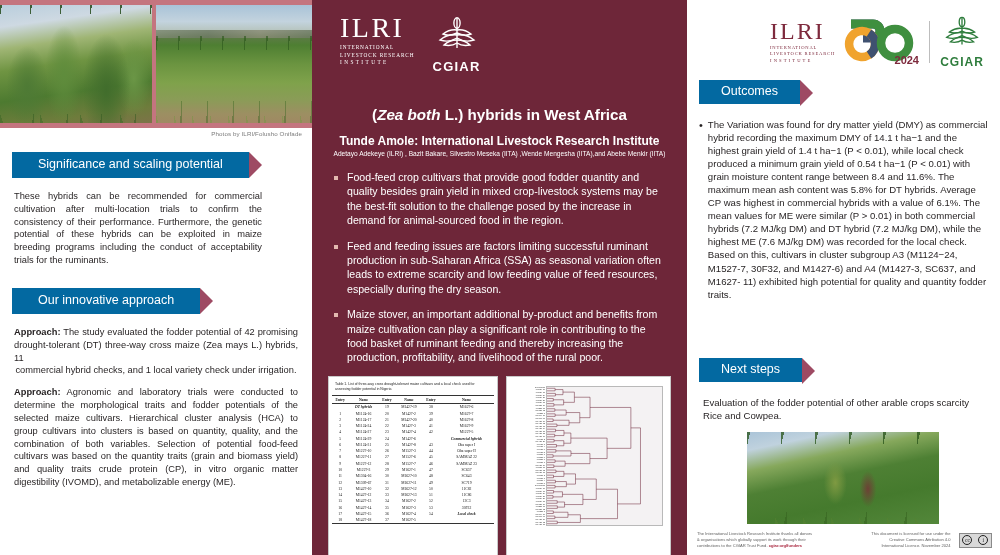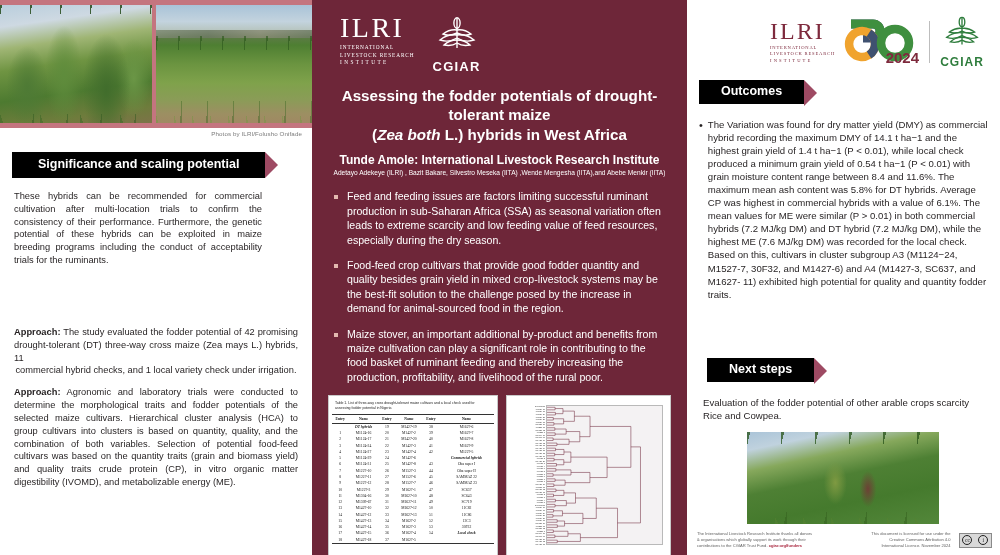--- a/index.html
+++ b/index.html
@@ -68,22 +68,22 @@
   }
 
   .photo-credit {
     position: absolute; top: 130px; right: 10px;
     font-size: 6.2px; color: #7b7b7b; letter-spacing: .1px;
   }
 
   
   .banner {
     position: relative; display: inline-block;
-    background: #000000; color: #fff;
-    font-weight: bold; font-size: 12.5px;
+    background: #0369a1; color: #fff;
+    font-weight: normal; font-size: 12.5px;
     padding: 6px 26px 6px 26px;
     line-height: 1.1;
   }
   .banner::after {
     content: ""; position: absolute; right: -13px; top: 0;
     width: 0; height: 0;
     border-top: 13.5px solid transparent;
     border-bottom: 13.5px solid transparent;
     border-left: 13px solid #9e4a63;
   }
@@ -226,20 +226,23 @@
     <div class="photo-credit">Photos by ILRI/Folusho Onifade</div>
 
     <div style="position:absolute; left:0; top:152px;" class="banner-wrap">
       <div class="banner">Significance and scaling potential</div>
     </div>
 
     <div class="left-pad" style="position:absolute; left:0; top:190px; width:276px;">
       <div class="body-text">These hybrids can be recommended for commercial cultivation after multi-location trials to confirm the consistency of their performance. Furthermore, the genetic potential of these hybrids can be exploited in maize breeding programs including the conduct of acceptability trials for the ruminants.</div>
     </div>
 
+    <div style="position:absolute; left:0; top:288px;" class="banner-wrap">
+      <div class="banner">Our innovative approach</div>
+    </div>
 
     <div class="left-pad" style="position:absolute; left:0; top:326px; width:312px;">
       <div class="body-text">
         <b>Approach:</b><span> The study evaluated the fodder potential of 42 promising drought-tolerant (DT) three-way cross maize (Zea mays L.) hybrids, 11</span>
       </div>
       <div class="body-text" style="text-align:center;">commercial hybrid checks, and 1 local variety check under irrigation.</div>
       <div class="body-text" style="margin-top:9px;">
         <b>Approach:</b><span> Agronomic and laboratory trials were conducted to determine the morphological traits and fodder potentials of the selected maize cultivars. Hierarchical cluster analysis (HCA) to group cultivars into clusters is based on quantity, quality, and the combination of both variables. Selection of potential food-feed cultivars was based on the quantity traits (grain and biomass yield) and quality traits crude protein (CP), in vitro organic matter digestibility (IVOMD), and metabolizable energy (ME).</span>
       </div>
     </div>
@@ -267,35 +270,35 @@
             <path d="M26 21 C33 20 38 22 43 26 C37 28 31 27 26 24"></path>
             <path d="M26 26 C20 26 16 28 13 31 C18 32 23 31 26 29"></path>
             <path d="M26 26 C32 26 36 28 39 31 C34 32 29 31 26 29"></path>
           </g>
         </svg>
         <div class="cgiar-word">CGIAR</div>
       </div>
     </div>
 
     <div class="poster-title">
-      <span>Assessing the fodder potentials of drought-tolerant maize</span><br>
+      <br>
       <span>(</span><i>Zea both</i><span> L.) hybrids in West Africa</span>
     </div>
 
     <div class="authors-main">Tunde Amole: International Livestock Research Institute</div>
     <div class="authors-sub">Adetayo Adekeye (ILRI) , Bazit Bakare, Silvestro Meseka (IITA) ,Wende Mengesha (IITA),and Abebe Menkir (IITA)</div>
 
     <div class="bullets">
       <div class="bullet">
         <div class="sq"></div>
-        <div class="txt">Feed and feeding issues are factors limiting successful ruminant production in sub-Saharan Africa (SSA) as seasonal variation often leads to extreme scarcity and low feeding value of feed resources, especially during the dry season.</div>
+        <div class="txt">Food-feed crop cultivars that provide good fodder quantity and quality besides grain yield in mixed crop-livestock systems may be the best-fit solution to the challenge posed by the increase in demand for animal-sourced food in the region.</div>
       </div>
       <div class="bullet">
         <div class="sq"></div>
-        <div class="txt">Food-feed crop cultivars that provide good fodder quantity and quality besides grain yield in mixed crop-livestock systems may be the best-fit solution to the challenge posed by the increase in demand for animal-sourced food in the region.</div>
+        <div class="txt">Feed and feeding issues are factors limiting successful ruminant production in sub-Saharan Africa (SSA) as seasonal variation often leads to extreme scarcity and low feeding value of feed resources, especially during the dry season.</div>
       </div>
       <div class="bullet">
         <div class="sq"></div>
         <div class="txt">Maize stover, an important additional by-product and benefits from maize cultivation can play a significant role in contributing to the food basket of ruminant feeding and thereby increasing the production, profitability, and livelihood of the rural poor.</div>
       </div>
     </div>
 
     <div class="figures">
       <div class="fig-card fig-table">
         <div class="tbl-caption">Table 1. List of three-way cross drought-tolerant maize cultivars and a local check used for assessing fodder potential in Nigeria</div>
@@ -603,21 +606,21 @@
       </div>
 
       <div class="fifty">
         <svg width="78" height="46" viewBox="0 0 78 46">
           <path d="M8 5 h22 a7 7 0 0 1 0 14 h-10" fill="none" stroke="#3f5170" stroke-width="9"></path>
           <path d="M8 5 h22 a7 7 0 0 1 0 14" fill="none" stroke="#3f8f3f" stroke-width="9"></path>
           <path d="M26 14 a13 13 0 1 0 0 22 a13 13 0 0 0 0 -22" fill="none" stroke="#f0a32e" stroke-width="8.5"></path>
           <path d="M26 36 a13 13 0 0 0 0 -22" fill="none" stroke="#3f5170" stroke-width="8.5"></path>
           <circle cx="52" cy="24" r="14" fill="none" stroke="#3f8f3f" stroke-width="8.5"></circle>
         </svg>
-        <div style="position:absolute; right:2px; bottom:-1px; font-size:15px; font-weight:bold; color:#7e2a3d;">2024</div>
+        <div style="position:absolute; right:2px; bottom:-1px; font-size:11px; font-weight:bold; color:#7e2a3d;">2024</div>
       </div>
 
       <div class="divider-v"></div>
 
       <div class="cgiar-dark" style="text-align:center;">
         <svg width="48" height="36" viewBox="0 0 52 40">
           <g stroke="#2f7d3d" fill="none" stroke-width="1.5">
             <path d="M26 4 v30"></path>
             <ellipse cx="26" cy="9" rx="3.1" ry="5.2"></ellipse>
             <path d="M26 16 C20 15 16 17 12 20 C17 22 22 21 26 19"></path>
@@ -638,21 +641,21 @@
 
     <div class="right-pad" style="position:absolute; left:0; top:110px; width:313px;">
       <div class="out-bullets">
         <div class="out-bullet">
           <div class="dot">•</div>
           <div class="txt">The Variation was found for dry matter yield (DMY) as commercial hybrid recording the maximum DMY of 14.1 t ha−1 and the highest grain yield of 1.4 t ha−1 (P &lt; 0.01), while local check produced a minimum grain yield of 0.54 t ha−1 (P &lt; 0.01) with grain moisture content range between 8.4 and 11.6%. The maximum mean ash content was 5.8% for DT hybrids. Average CP was highest in commercial hybrids with a value of 6.1%. The mean values for ME were similar (P &gt; 0.01) in both commercial hybrids (7.2 MJ/kg DM) and DT hybrid (7.2 MJ/kg DM), while the highest ME (7.6 MJ/kg DM) was recorded for the local check. Based on this, cultivars in cluster subgroup A3 (M1124−24, M1527-7, 30F32, and M1427-6) and A4 (M1427-3, SC637, and M1627- 11) exhibited high potential for quality and quantity fodder traits.</div>
         </div>
       </div>
     </div>
 
-    <div style="position:absolute; left:20px; top:358px;">
+    <div style="position:absolute; left:12px; top:358px;">
       <div class="banner" style="padding:5px 22px;">Next steps</div>
     </div>
 
     <div style="position:absolute; left:12px; top:388px; width:290px;">
       <div class="next-text">Evaluation of the fodder potential of other arable crops scarcity Rice and Cowpea.</div>
     </div>
 
     <div class="right-photo" style="position:absolute; left:60px; top:424px;">
       <div class="maize-c"></div>
     </div>

